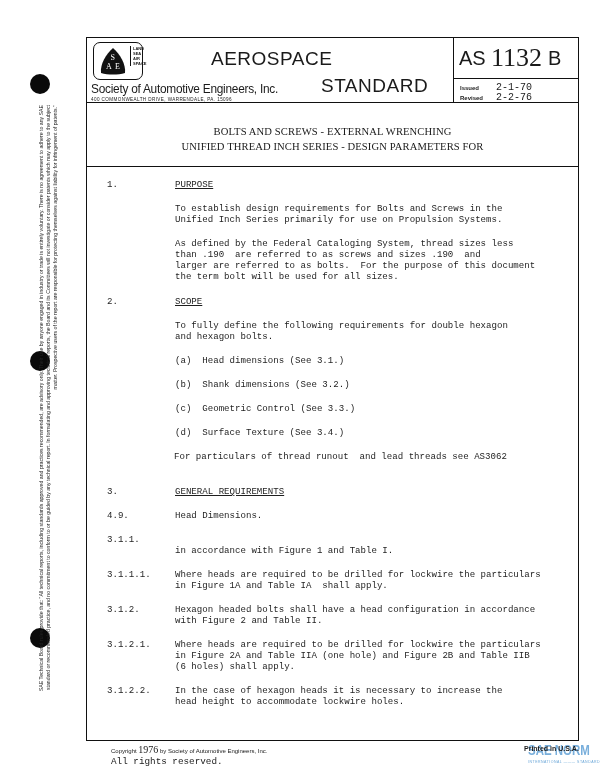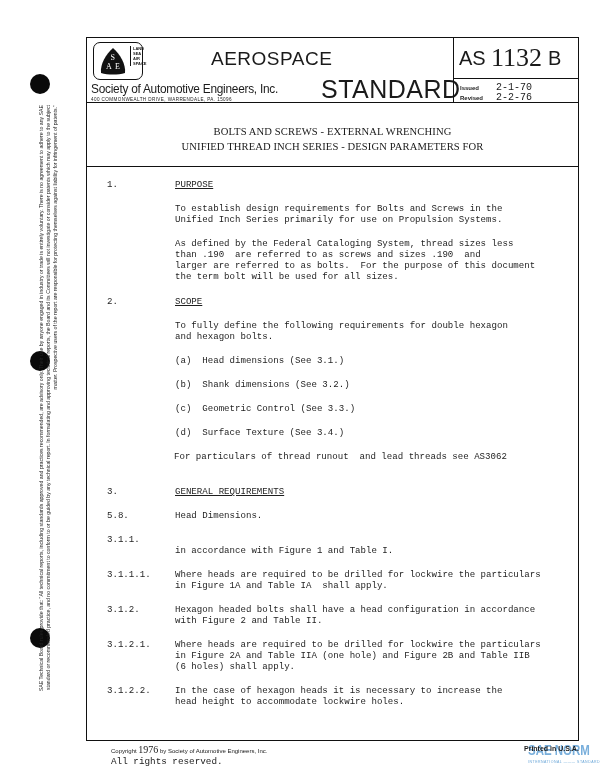--- a/index.html
+++ b/index.html
@@ -13,21 +13,21 @@
   .hdr { position:absolute; left:0; top:0; width:100%; height:64px; border-bottom:1.6px solid #111; }
   .hdr-left { position:absolute; left:0; top:0; width:366px; height:64px; }
   .hdr-right { position:absolute; left:366px; top:0; width:125px; height:64px; border-left:1.6px solid #111; }
   .code-box { position:absolute; left:0; top:0; width:100%; height:40px; border-bottom:1.4px solid #111; }
   .logo { position:absolute; left:6px; top:4px; width:50px; height:38px; border:1.6px solid #111; border-radius:7px; box-sizing:border-box; }
   .logo-tri { position:absolute; left:4px; top:3px; width:30px; height:30px; }
   .logo-words { position:absolute; left:36px; top:3px; font-family:"Liberation Sans", sans-serif; font-size:4px; line-height:5px; font-weight:bold; border-left:1px solid #111; padding-left:2px; }
   .org { position:absolute; left:4px; top:43px; font-family:"Liberation Sans", sans-serif; font-size:13.5px; font-weight:normal; letter-spacing:-0.3px; transform:scaleX(0.88); transform-origin:0 0; white-space:nowrap; }
   .addr { position:absolute; left:4px; top:59px; font-family:"Liberation Sans", sans-serif; font-size:4.6px; letter-spacing:0.4px; white-space:nowrap; }
   .aero { position:absolute; left:124px; top:10px; font-family:"Liberation Sans", sans-serif; font-size:19px; letter-spacing:0.5px; }
-  .std { position:absolute; left:234px; top:37px; font-family:"Liberation Sans", sans-serif; font-size:25px; letter-spacing:0.5px; }
+  .std { position:absolute; left:234px; top:37px; font-family:"Liberation Sans", sans-serif; font-size:19px; letter-spacing:0.5px; }
   .code-prefix { position:absolute; left:5px; top:9px; font-family:"Liberation Sans", sans-serif; font-size:20px; }
   .code-num { position:absolute; left:37px; top:5px; font-family:"Liberation Serif", serif; font-size:26px; }
   .code-suffix { position:absolute; left:94px; top:9px; font-family:"Liberation Sans", sans-serif; font-size:20px; }
   .dates { position:absolute; left:6px; top:44px; font-size:10px; }
   .dates .row { height:10px; line-height:10px; white-space:nowrap; }
   .dates .lbl { display:inline-block; width:36px; font-family:"Liberation Sans", sans-serif; font-size:6px; font-weight:bold; }
   .dates .val { font-family:"Liberation Mono", monospace; font-size:10px; }
   .title-box { position:absolute; left:0; top:64px; width:100%; height:64px; border-bottom:1.6px solid #111; }
   .title-box .t { position:absolute; left:0; width:100%; text-align:center; font-family:"Liberation Serif", serif; font-size:10.6px; letter-spacing:0.1px; }
   .body-text { font-family:"Liberation Mono", monospace; font-size:9.1px; line-height:13px; color:#1e1e1e; white-space:pre; }
@@ -112,21 +112,21 @@
     <div class="abs txt" style="top:316px;">(a)  Head dimensions (See 3.1.)</div>
     <div class="abs txt" style="top:340px;">(b)  Shank dimensions (See 3.2.)</div>
     <div class="abs txt" style="top:364px;">(c)  Geometric Control (See 3.3.)</div>
     <div class="abs txt" style="top:388px;">(d)  Surface Texture (See 3.4.)</div>
     <div class="abs" style="left:87px; top:412px;">For particulars of thread runout  and lead threads see AS3062</div>
 
     
     <div class="abs num" style="top:447px;">3.</div>
     <div class="abs txt u" style="top:447px;">GENERAL REQUIREMENTS</div>
 
-    <div class="abs num" style="top:471px;">5.8.</div>
+    <div class="abs num" style="top:471px;">4.9.</div>
     <div class="abs txt" style="top:471px;">Head Dimensions.</div>
 
     <div class="abs num" style="top:495px;">3.1.1.</div>
     <div class="abs txt" style="top:506px;">in accordance with Figure 1 and Table I.</div>
 
     <div class="abs num" style="top:530px;">3.1.1.1.</div>
     <div class="abs txt" style="top:530px;">Where heads are required to be drilled for lockwire the particulars</div>
     <div class="abs txt" style="top:541px;">in Figure 1A and Table IA  shall apply.</div>
 
     <div class="abs num" style="top:565px;">3.1.2.</div>

